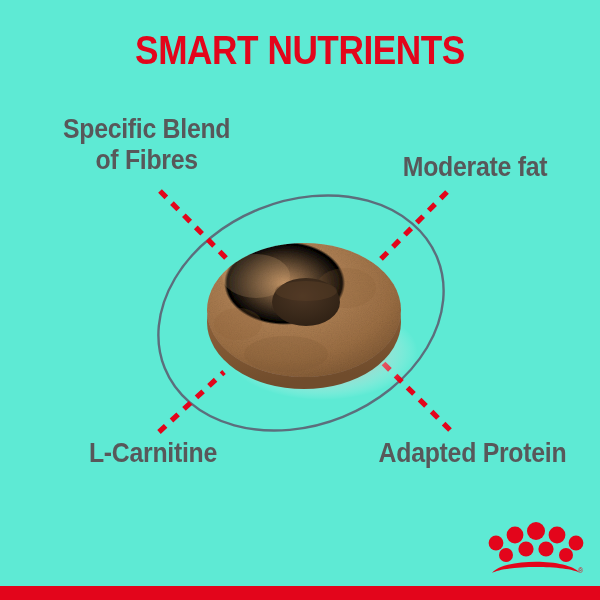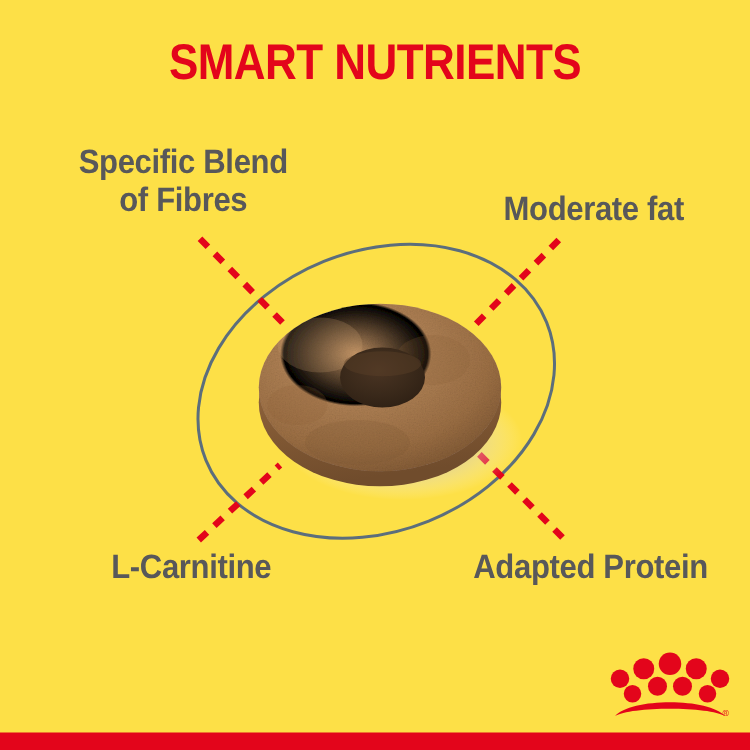--- a/index.html
+++ b/index.html
@@ -14,21 +14,21 @@
     overflow: hidden;
     font-family: "Liberation Sans", sans-serif;
     -webkit-font-smoothing: antialiased;
   }
 
   #stage {
     position: absolute;
     left: 0; top: 0;
     width: 600px;
     height: 600px;
-    background: #fde047;
+    background: #5eead4;
   }
 
   
   .title {
     position: absolute;
     left: 0;
     top: 28px;
     width: 600px;
     text-align: center;
     color: #e3051b;

